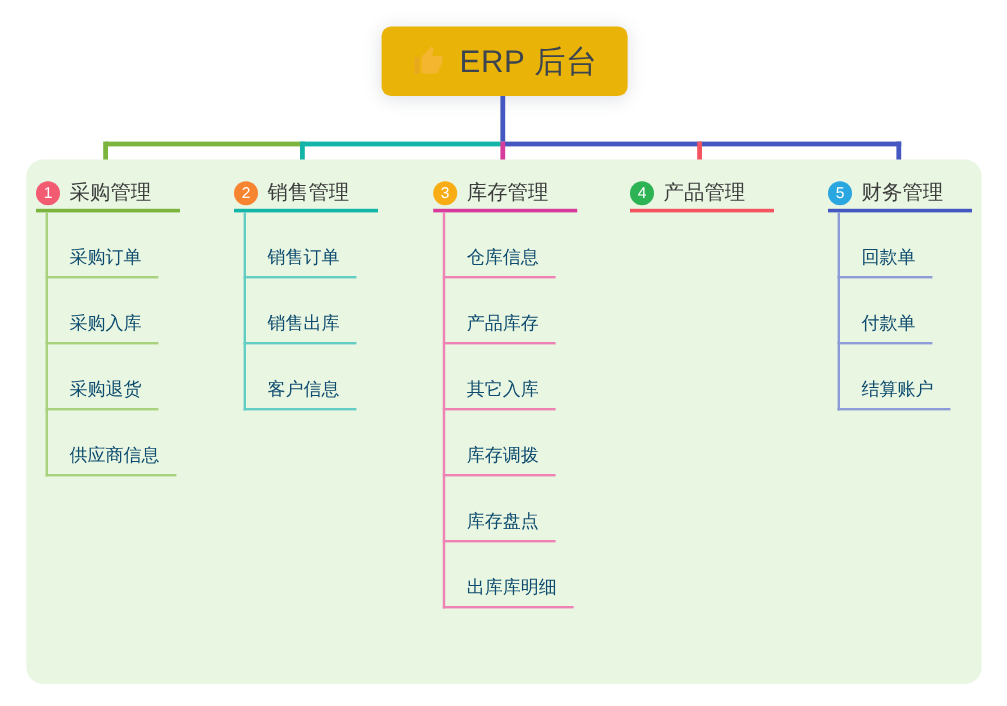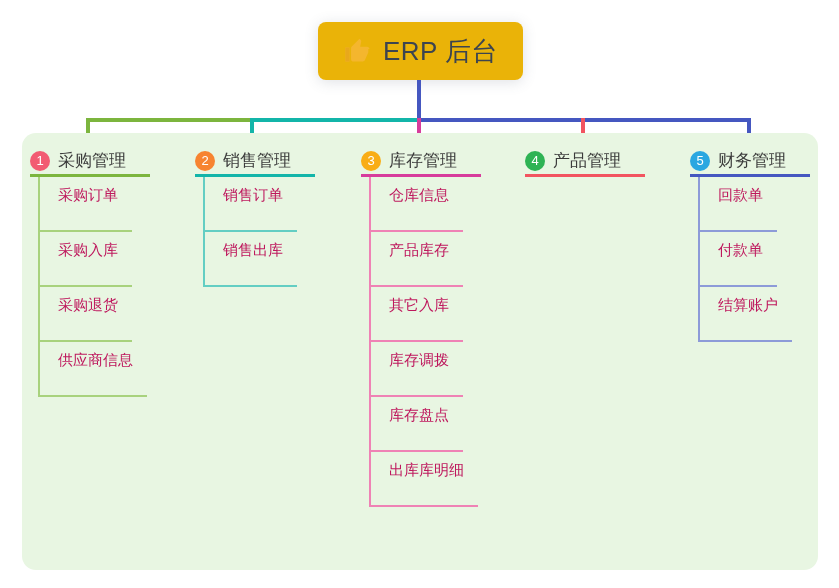--- a/index.html
+++ b/index.html
@@ -90,24 +90,24 @@
     width: 2px; height: 100%;
     background: var(--child);
   }
   .child {
     height: 55px;
     display: flex;
     align-items: flex-end;
   }
   .child-label {
     margin-left: 8px;
-    padding: 0 14px 25px 20px;
+    padding: 0 14px 6px 20px;
     border-bottom: 2px solid var(--child);
     font-size: 15px;
-    color: #be185d;
+    color: #0c4a6e;
     white-space: nowrap;
   }
 </style>
 </head>
 <body>
 
 <div class="canvas">
 
   <div class="root-node">
     <svg width="28" height="28" viewBox="0 0 24 24">
@@ -161,20 +161,23 @@
     </div>
     <div class="branch-underline"></div>
     <div class="children">
       <div class="vline"></div>
       <div class="child">
           <span class="child-label">销售订单</span>
         </div>
       <div class="child">
           <span class="child-label">销售出库</span>
         </div>
+      <div class="child">
+          <span class="child-label">客户信息</span>
+        </div>
     </div>
   </section>
 
   <section class="branch" style="left: 361px; --main: #d73c9c; --child: #ef82b5; --badge: #f9ad15;">
     <div class="branch-header">
       <span class="badge">3</span>
       <span class="branch-title">库存管理</span>
     </div>
     <div class="branch-underline"></div>
     <div class="children">

